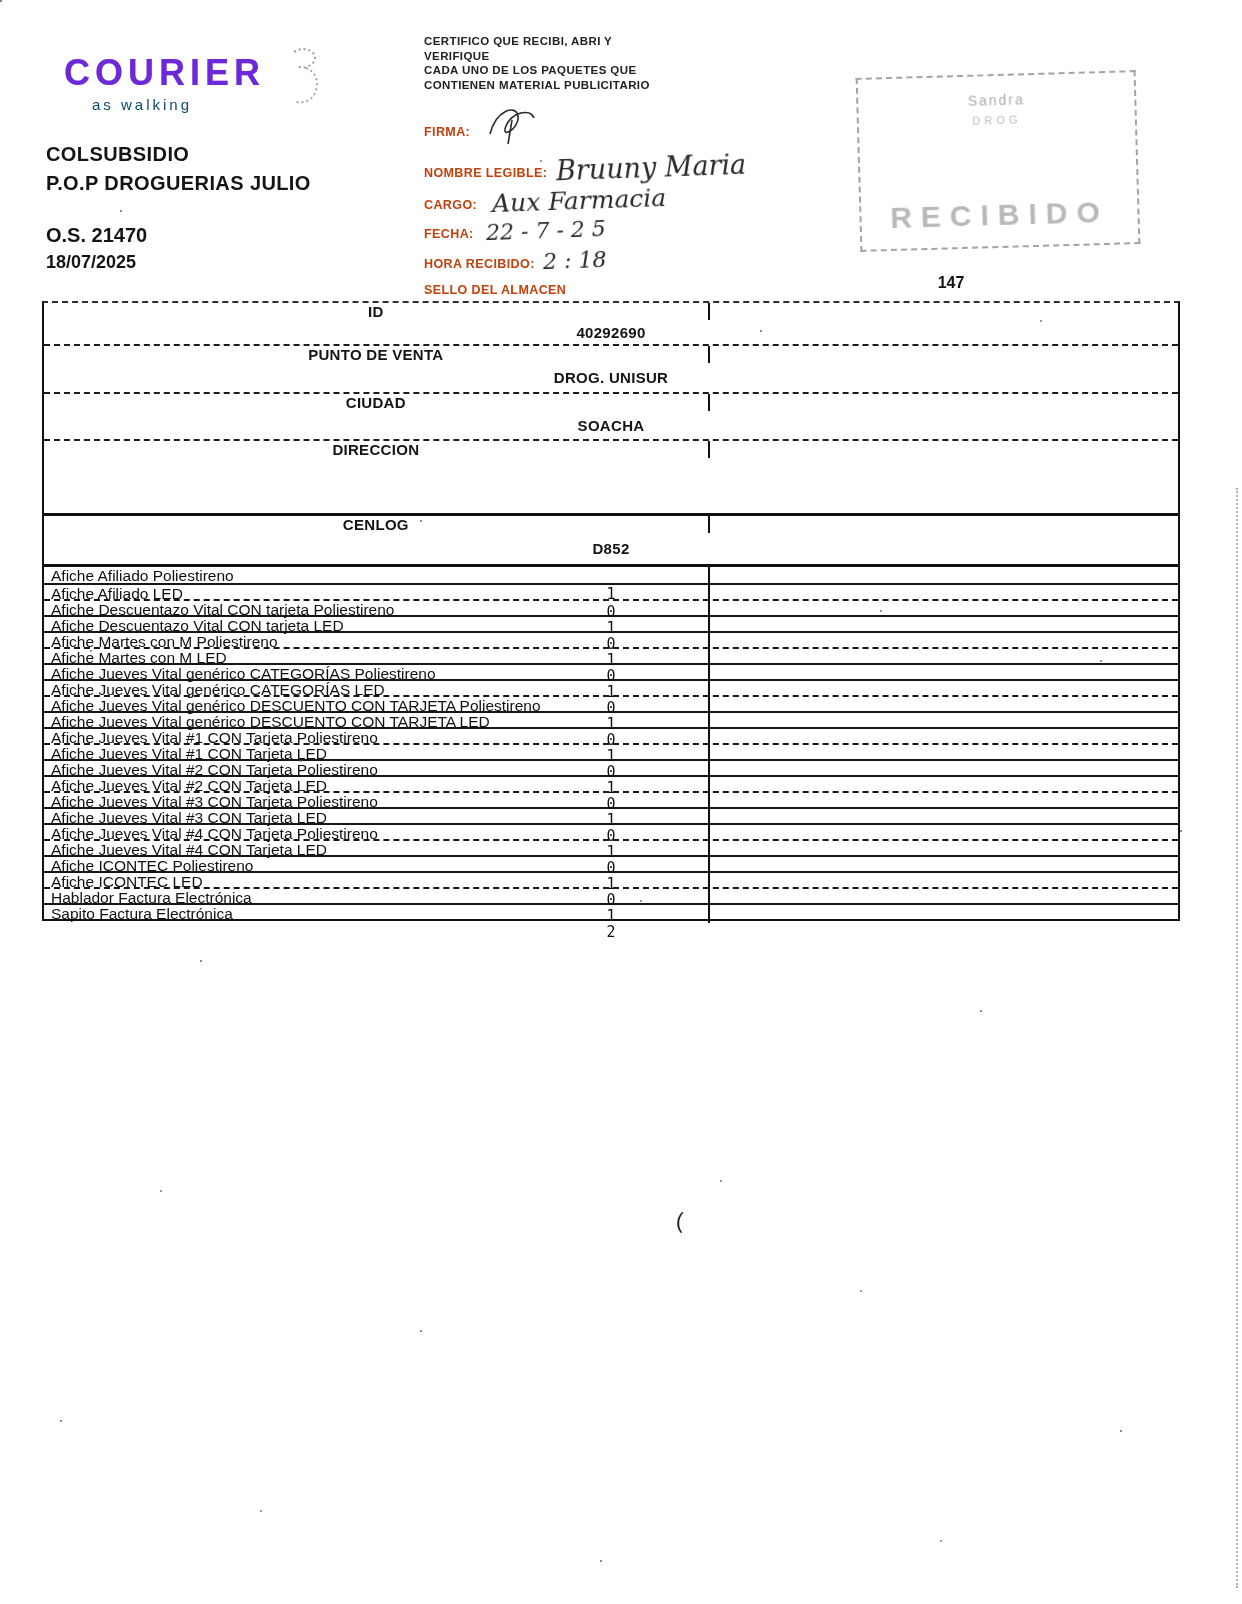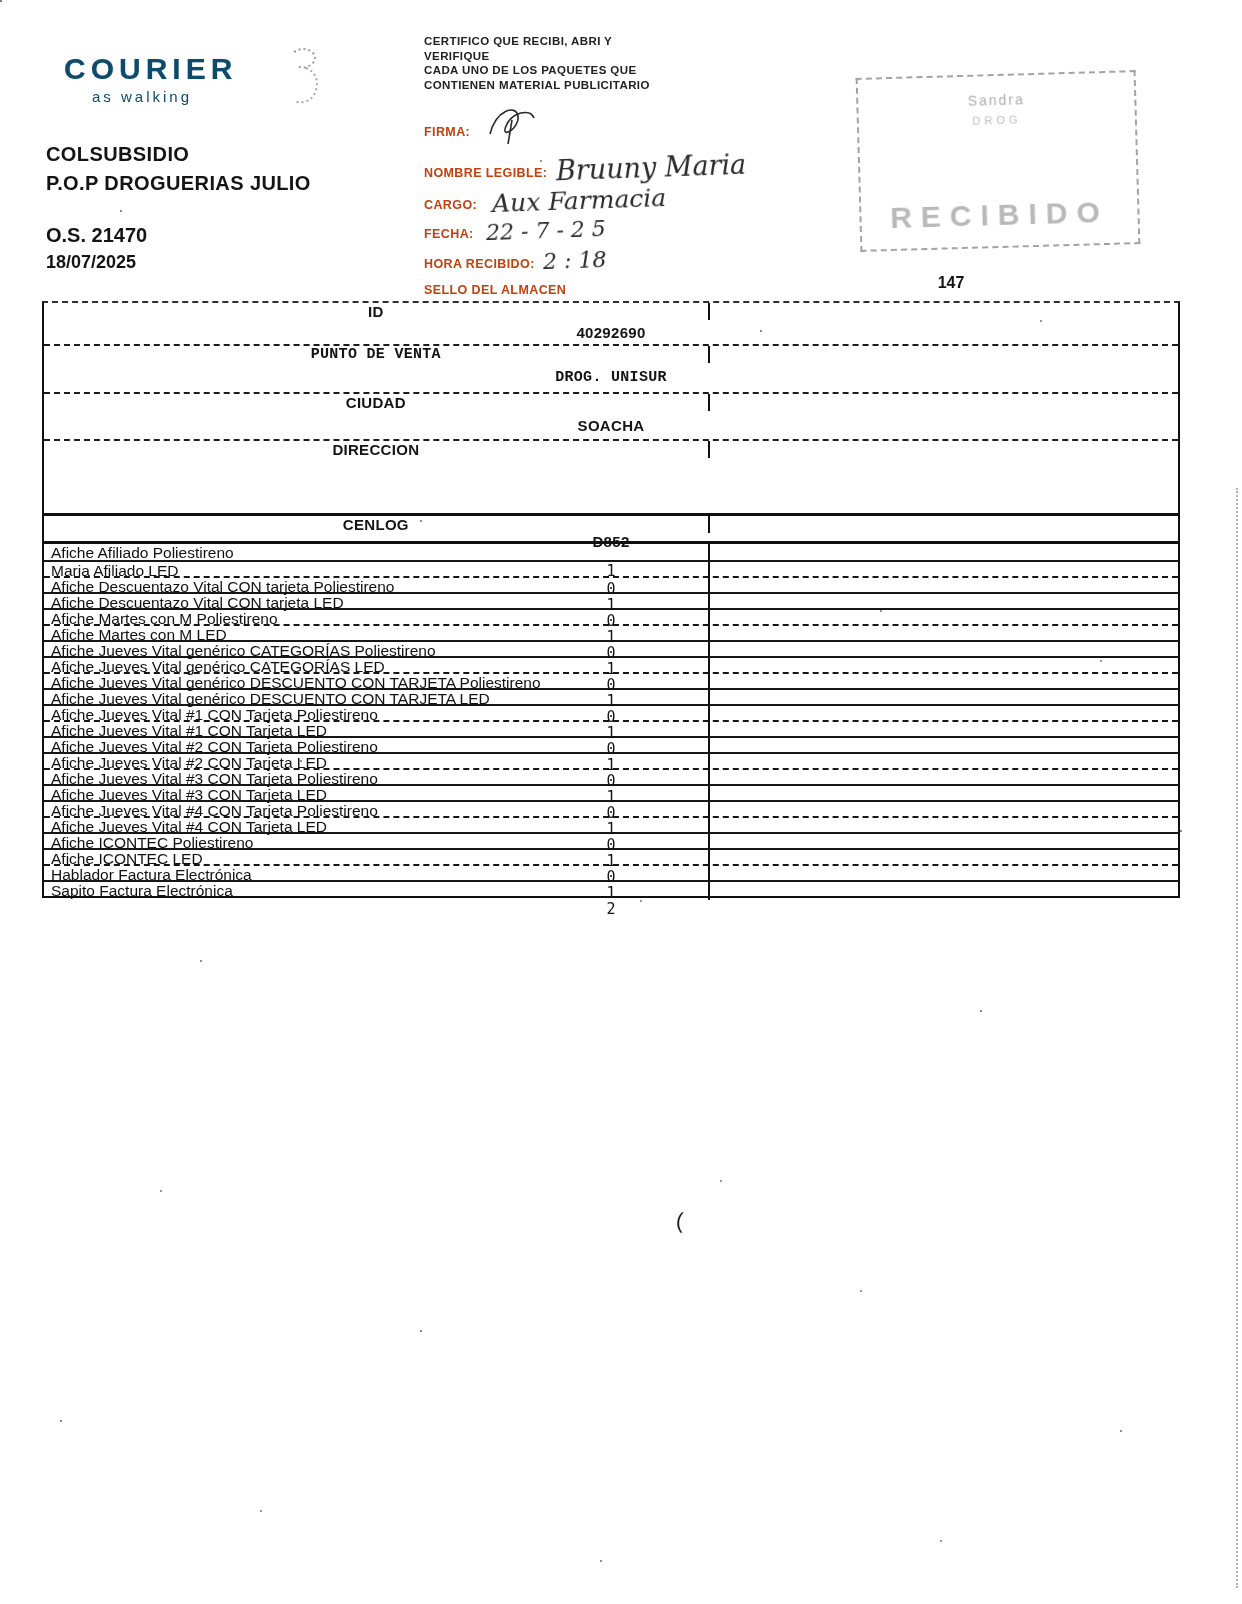--- a/index.html
+++ b/index.html
@@ -3,21 +3,21 @@
 <meta charset="utf-8">
 <style>
   html,body{margin:0;padding:0;background:#e8e8e8;}
   .page{
     position:relative;width:1242px;height:1604px;background:#ffffff;
     font-family:"Liberation Sans", sans-serif;color:#141414;overflow:hidden;
   }
   
   .logo{position:absolute;left:64px;top:52px;color:#8a8a8a;}
   .logo-word{
-    font-size:30px;font-weight:700;letter-spacing:5px;color:#0c4a6e;
+    font-size:36px;font-weight:700;letter-spacing:5px;color:#6d28d9;
     text-shadow:0 0 1px #bbb;filter:blur(.4px);
   }
   .logo-tagline{font-size:15px;letter-spacing:3px;color:#0c4a6e;margin:2px 0 0 28px;filter:blur(.5px);}
   .logo-figure{position:absolute;left:212px;top:-6px;}
   .client-block{position:absolute;left:46px;top:140px;font-weight:700;font-size:20px;line-height:29px;letter-spacing:.4px;}
   .order-block{position:absolute;left:46px;top:222px;font-weight:700;font-size:20px;line-height:27px;}
   .order-block .date{font-size:18px;}
   
   .cert{position:absolute;left:424px;top:34px;width:430px;}
   .cert-lines{font-size:11.5px;font-weight:700;line-height:14.5px;letter-spacing:.4px;color:#222;}
@@ -48,24 +48,24 @@
   .trow{display:flex;box-sizing:border-box;flex-direction:column;}
   .cell-l{
     width:58.7%;box-sizing:border-box;border-right:2px solid #101010;
     display:flex;align-items:center;
   }
   .cell-r{flex:1;display:flex;align-items:center;justify-content:center;}
   .info-row .cell-l{justify-content:center;font-weight:700;font-size:15px;letter-spacing:.3px;}
   .info-row .cell-r{font-weight:700;font-size:15px;letter-spacing:.3px;}
   div.info-row{border-top:2px dashed #1c1c1c;}
   div.info-row:nth-of-type(1){border-top:none;height:41px;}
-  div.info-row:nth-of-type(2){height:48px;font-family:Liberation Mono, monospace;}
+  div.info-row:nth-of-type(2){height:48px;}
   div.info-row:nth-of-type(3){height:47px;}
   div.info-row:nth-of-type(4){height:74px;}
-  div.info-row:nth-of-type(5){height:28px;border-top:3px solid #101010;}
+  div.info-row:nth-of-type(5){height:51px;border-top:3px solid #101010;}
   .items{border-top:3px solid #101010;}
   div.item-row{height:16px;border-top:2px solid #161616;}
   div.item-row:nth-of-type(1){border-top:none;}
   div.item-row:nth-of-type(3n){border-top-style:dashed;}
   .item-row .cell-l{font-size:15.5px;padding-left:7px;font-weight:500;color:#111;}
   .item-row .cell-r{font-size:15px;font-family:"DejaVu Sans Mono", monospace;}
   
   .stray-mark{position:absolute;left:676px;top:1208px;font-size:22px;color:#222;transform:rotate(4deg);}
   .edge-dots{position:absolute;right:4px;top:488px;height:1100px;border-left:2px dotted #8f8f8f;opacity:.7;}
   .speck{position:absolute;width:2px;height:2px;background:#555;border-radius:50%;
@@ -181,21 +181,21 @@
       </div>
 
     <div class="items">
 
         <div class="trow item-row">
           <div class="cell-l">Afiche Afiliado Poliestireno</div>
           <div class="cell-r">1</div>
         </div>
 
         <div class="trow item-row">
-          <div class="cell-l">Maria Afiliado LED</div>
+          <div class="cell-l">Afiche Afiliado LED</div>
           <div class="cell-r">0</div>
         </div>
 
         <div class="trow item-row">
           <div class="cell-l">Afiche Descuentazo Vital CON tarjeta Poliestireno</div>
           <div class="cell-r">1</div>
         </div>
 
         <div class="trow item-row">
           <div class="cell-l">Afiche Descuentazo Vital CON tarjeta LED</div>

